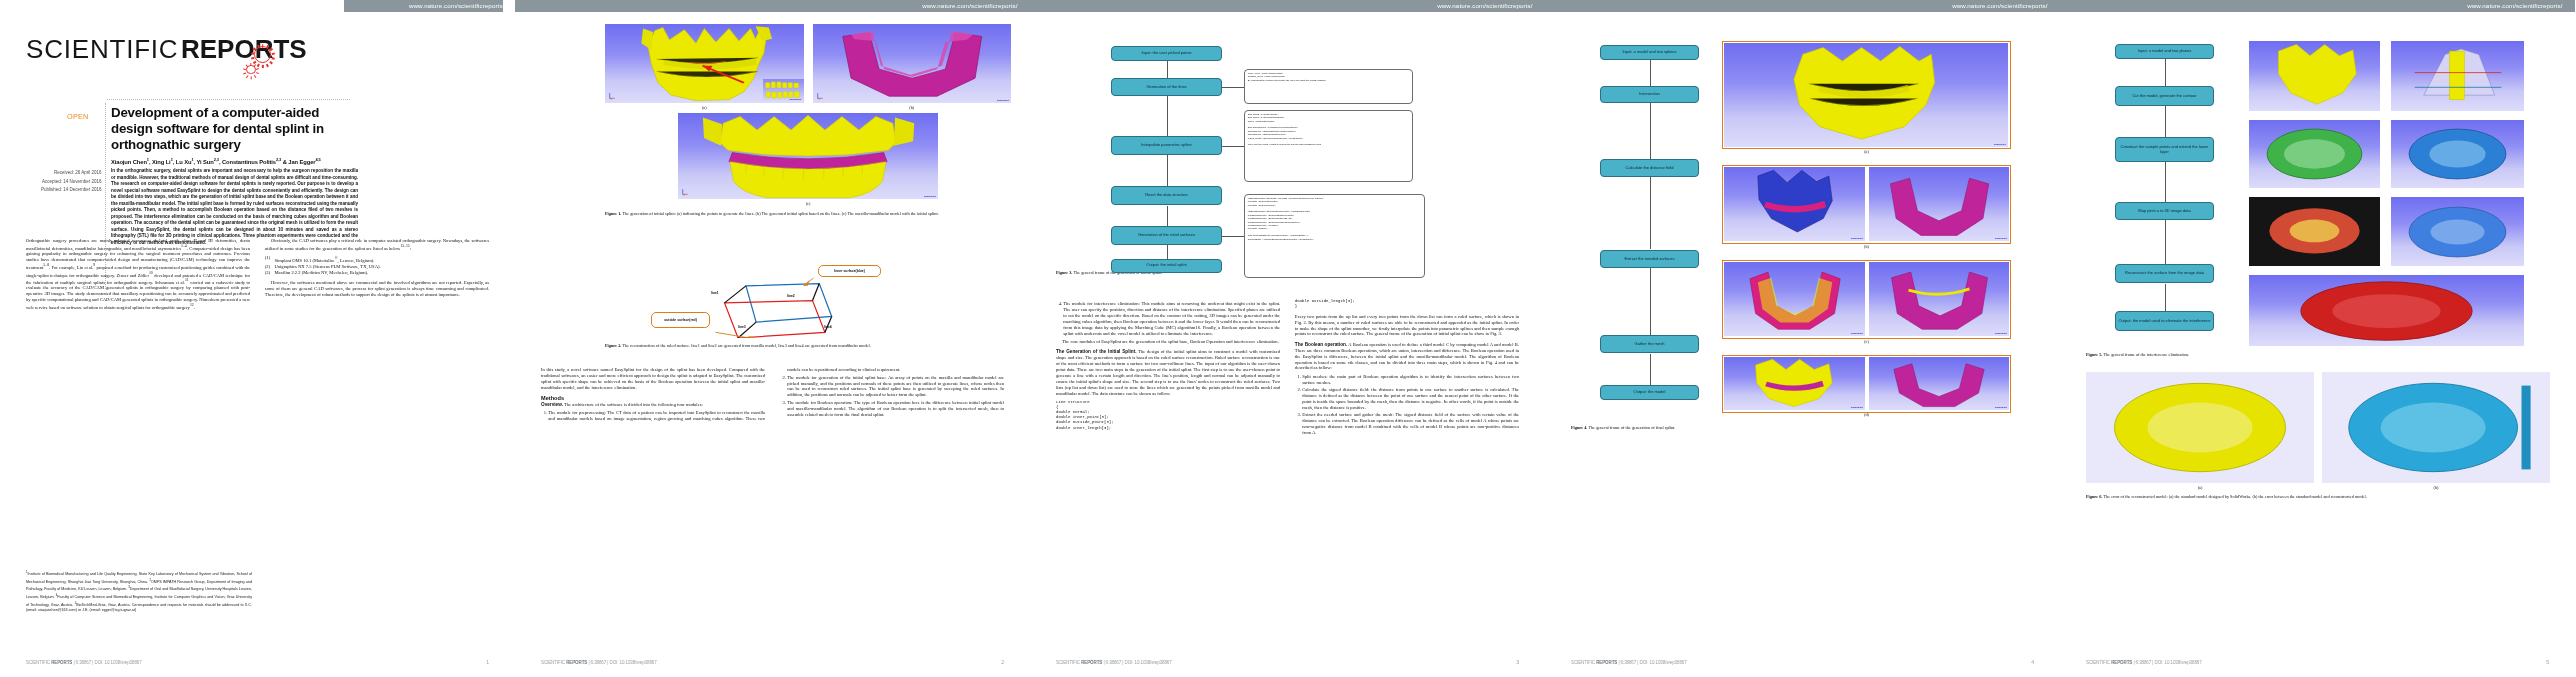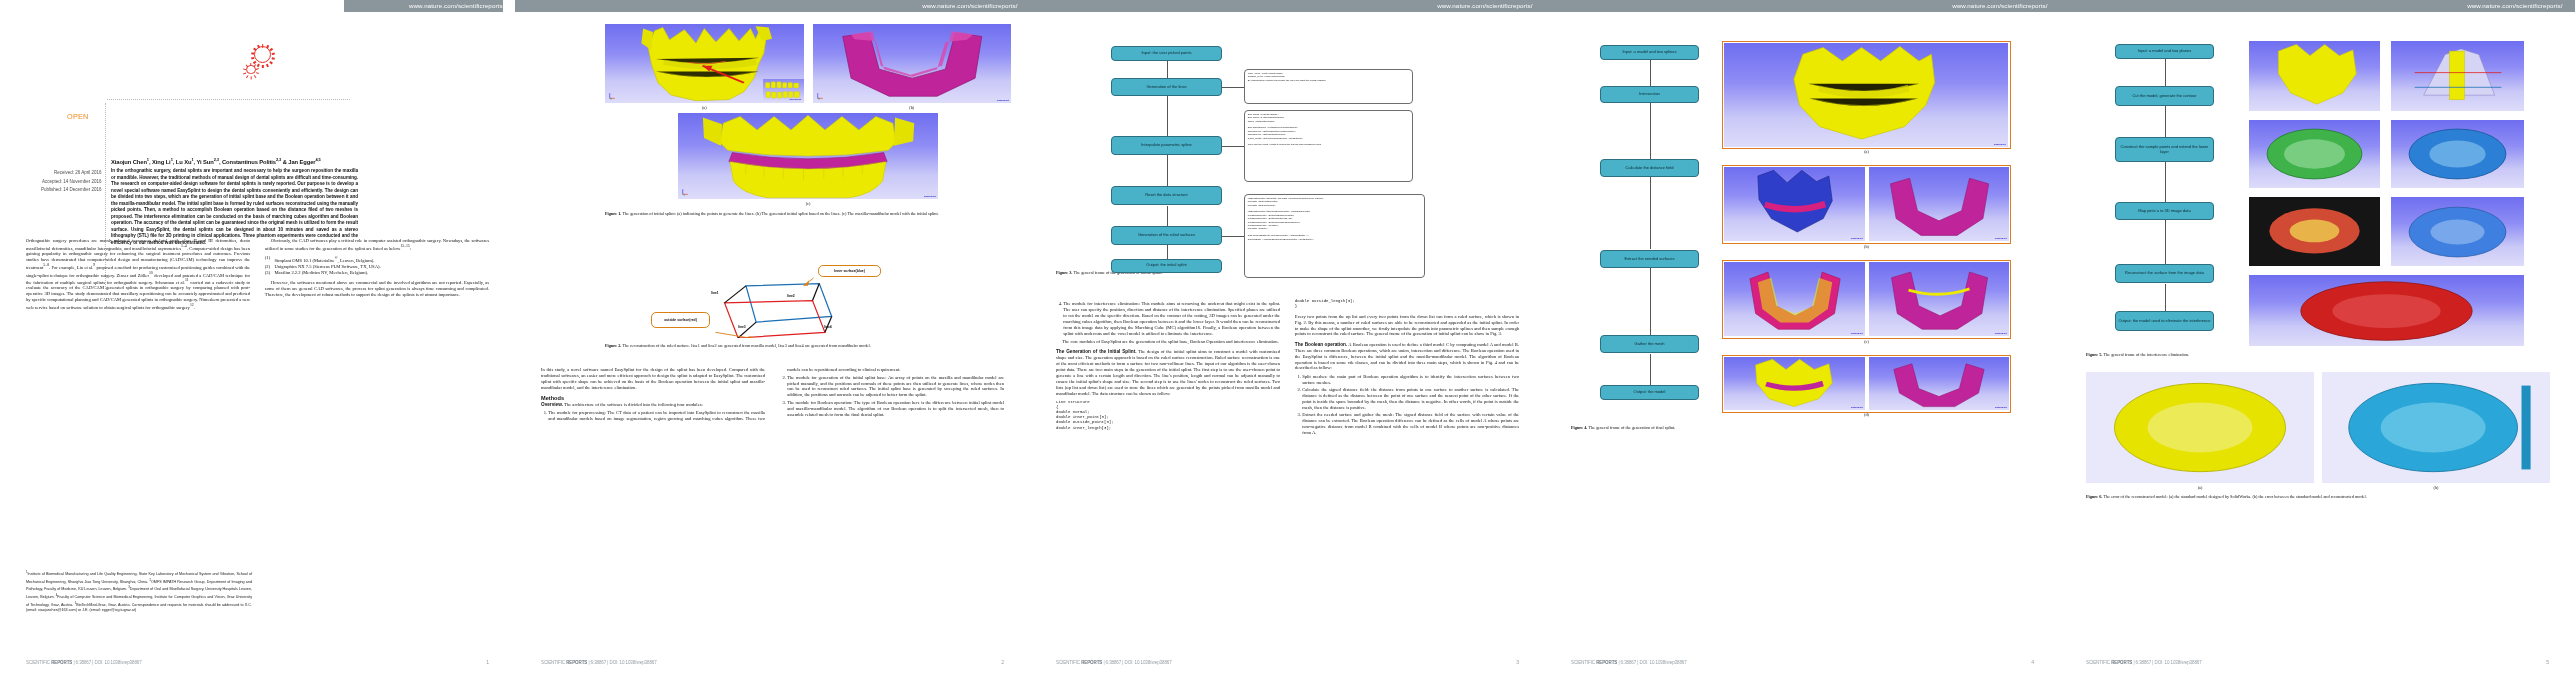--- a/index.html
+++ b/index.html
@@ -181,20 +181,24 @@
 
 <div class="spread">
 
   <div class="page p1">
     <div class="topbar">
       <span class="url">www.nature.com/scientificreports</span>
       <span class="notch"></span>
     </div>
 
     <div class="masthead">
+      <div class="sr-logo">
+        <span class="thin">SCIENTIFIC</span>
+        <span class="bold">REPORTS</span>
+      </div>
       <span class="gear big">
           <span class="tooth" style="transform: translateX(-50%) rotate(0deg); transform-origin: 50% 12px;"></span>
           <span class="tooth" style="transform: translateX(-50%) rotate(25.7143deg); transform-origin: 50% 12px;"></span>
           <span class="tooth" style="transform: translateX(-50%) rotate(51.4286deg); transform-origin: 50% 12px;"></span>
           <span class="tooth" style="transform: translateX(-50%) rotate(77.1429deg); transform-origin: 50% 12px;"></span>
           <span class="tooth" style="transform: translateX(-50%) rotate(102.857deg); transform-origin: 50% 12px;"></span>
           <span class="tooth" style="transform: translateX(-50%) rotate(128.571deg); transform-origin: 50% 12px;"></span>
           <span class="tooth" style="transform: translateX(-50%) rotate(154.286deg); transform-origin: 50% 12px;"></span>
           <span class="tooth" style="transform: translateX(-50%) rotate(180deg); transform-origin: 50% 12px;"></span>
           <span class="tooth" style="transform: translateX(-50%) rotate(205.714deg); transform-origin: 50% 12px;"></span>
@@ -215,20 +219,21 @@
           <span class="tooth" style="transform: translateX(-50%) rotate(252deg); transform-origin: 50% 8.2px;"></span>
           <span class="tooth" style="transform: translateX(-50%) rotate(288deg); transform-origin: 50% 8.2px;"></span>
           <span class="tooth" style="transform: translateX(-50%) rotate(324deg); transform-origin: 50% 8.2px;"></span>
         </span>
     </div>
 
     <div class="divider-dot"></div>
     <div class="rule-v"></div>
 
     <div class="open-tag">OPEN</div>
+    <div class="art-title">Development of a computer-aided design software for dental splint in orthognathic surgery</div>
     <div class="authors">Xiaojun Chen<sup>1</sup>, Xing Li<sup>1</sup>, Lu Xu<sup>1</sup>, Yi Sun<sup>2,3</sup>, Constantinus Politis<sup>2,3</sup> &amp; Jan Egger<sup>4,5</sup></div>
 
     <div class="dates">
       <div>Received: 26 April 2016</div>
       <div>Accepted: 14 November 2016</div>
       <div>Published: 14 December 2016</div>
     </div>
 
     <div class="abstract">In the orthognathic surgery, dental splints are important and necessary to help the surgeon reposition the maxilla or mandible. However, the traditional methods of manual design of dental splints are difficult and time-consuming. The research on computer-aided design software for dental splints is rarely reported. Our purpose is to develop a novel special software named EasySplint to design the dental splints conveniently and efficiently. The design can be divided into two steps, which are the generation of initial splint base and the Boolean operation between it and the maxilla-mandibular model. The initial splint base is formed by ruled surfaces reconstructed using the manually picked points. Then, a method to accomplish Boolean operation based on the distance filed of two meshes is proposed. The interference elimination can be conducted on the basis of marching cubes algorithm and Boolean operation. The accuracy of the dental splint can be guaranteed since the original mesh is utilized to form the result surface. Using EasySplint, the dental splints can be designed in about 10 minutes and saved as a stereo lithography (STL) file for 3D printing in clinical applications. Three phantom experiments were conducted and the efficiency of our method was demonstrated.</div>
 

